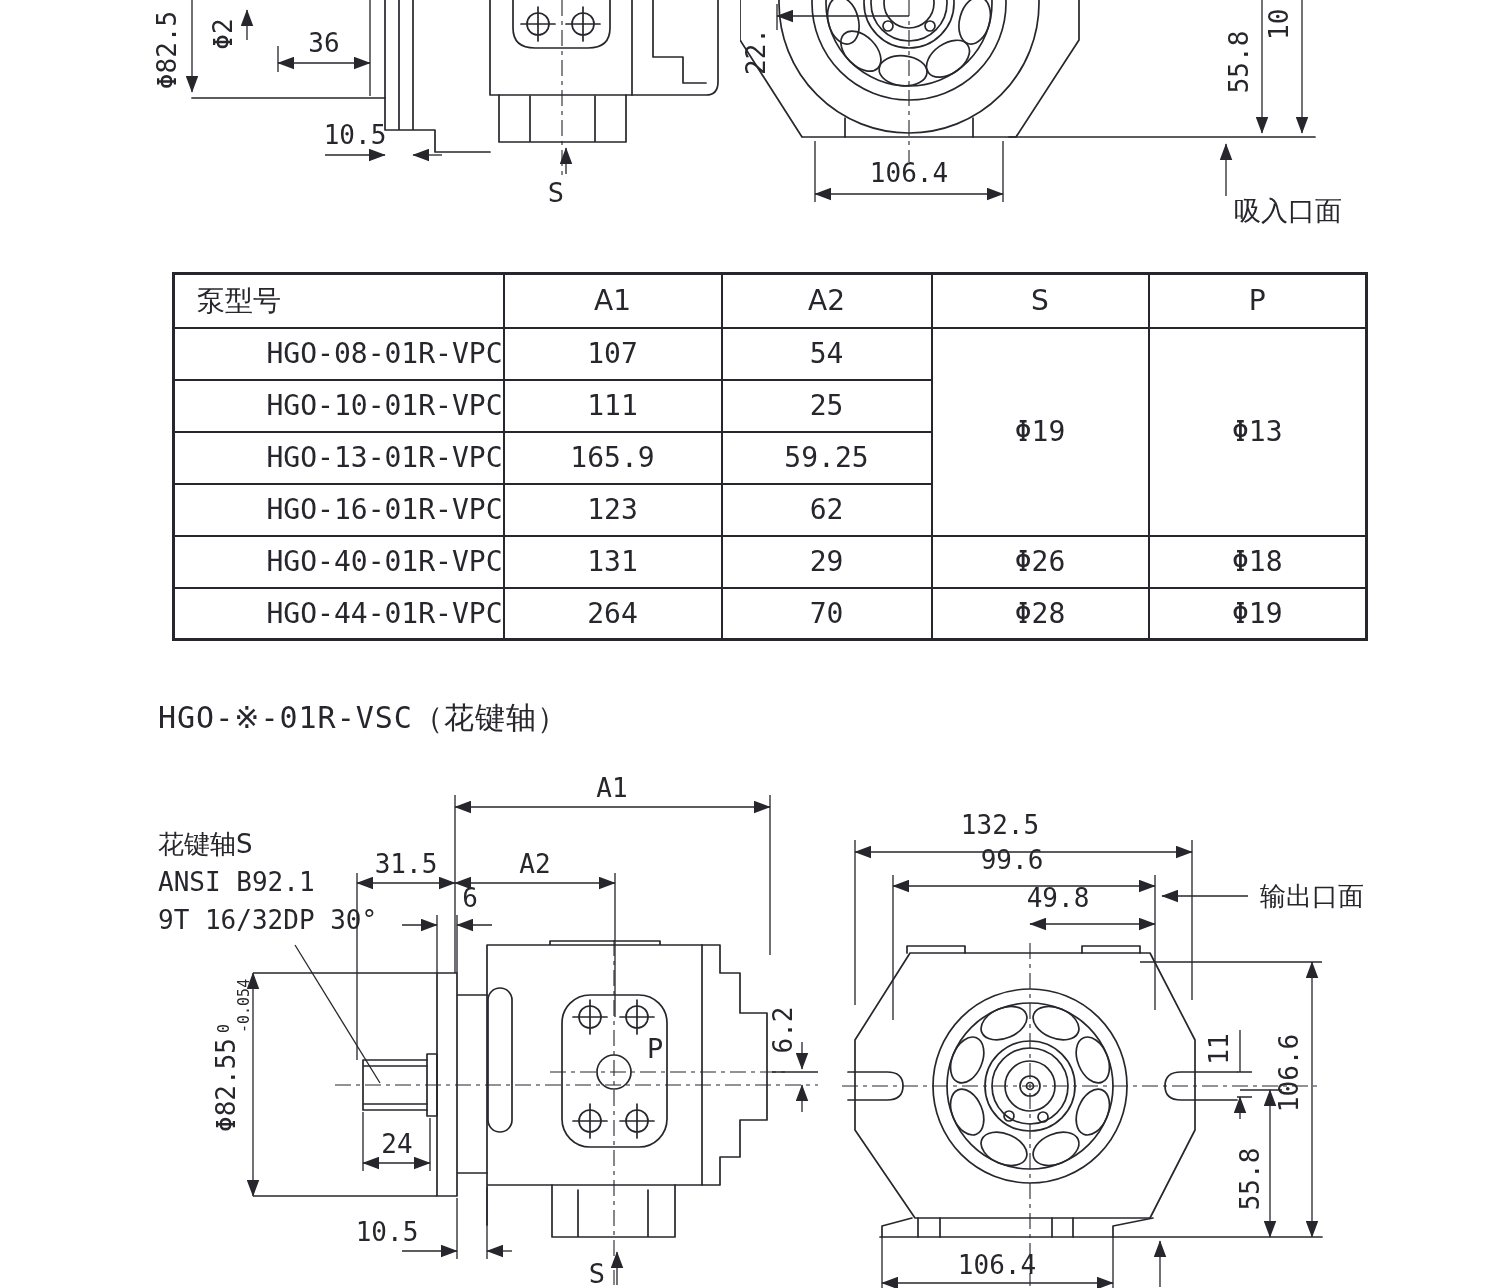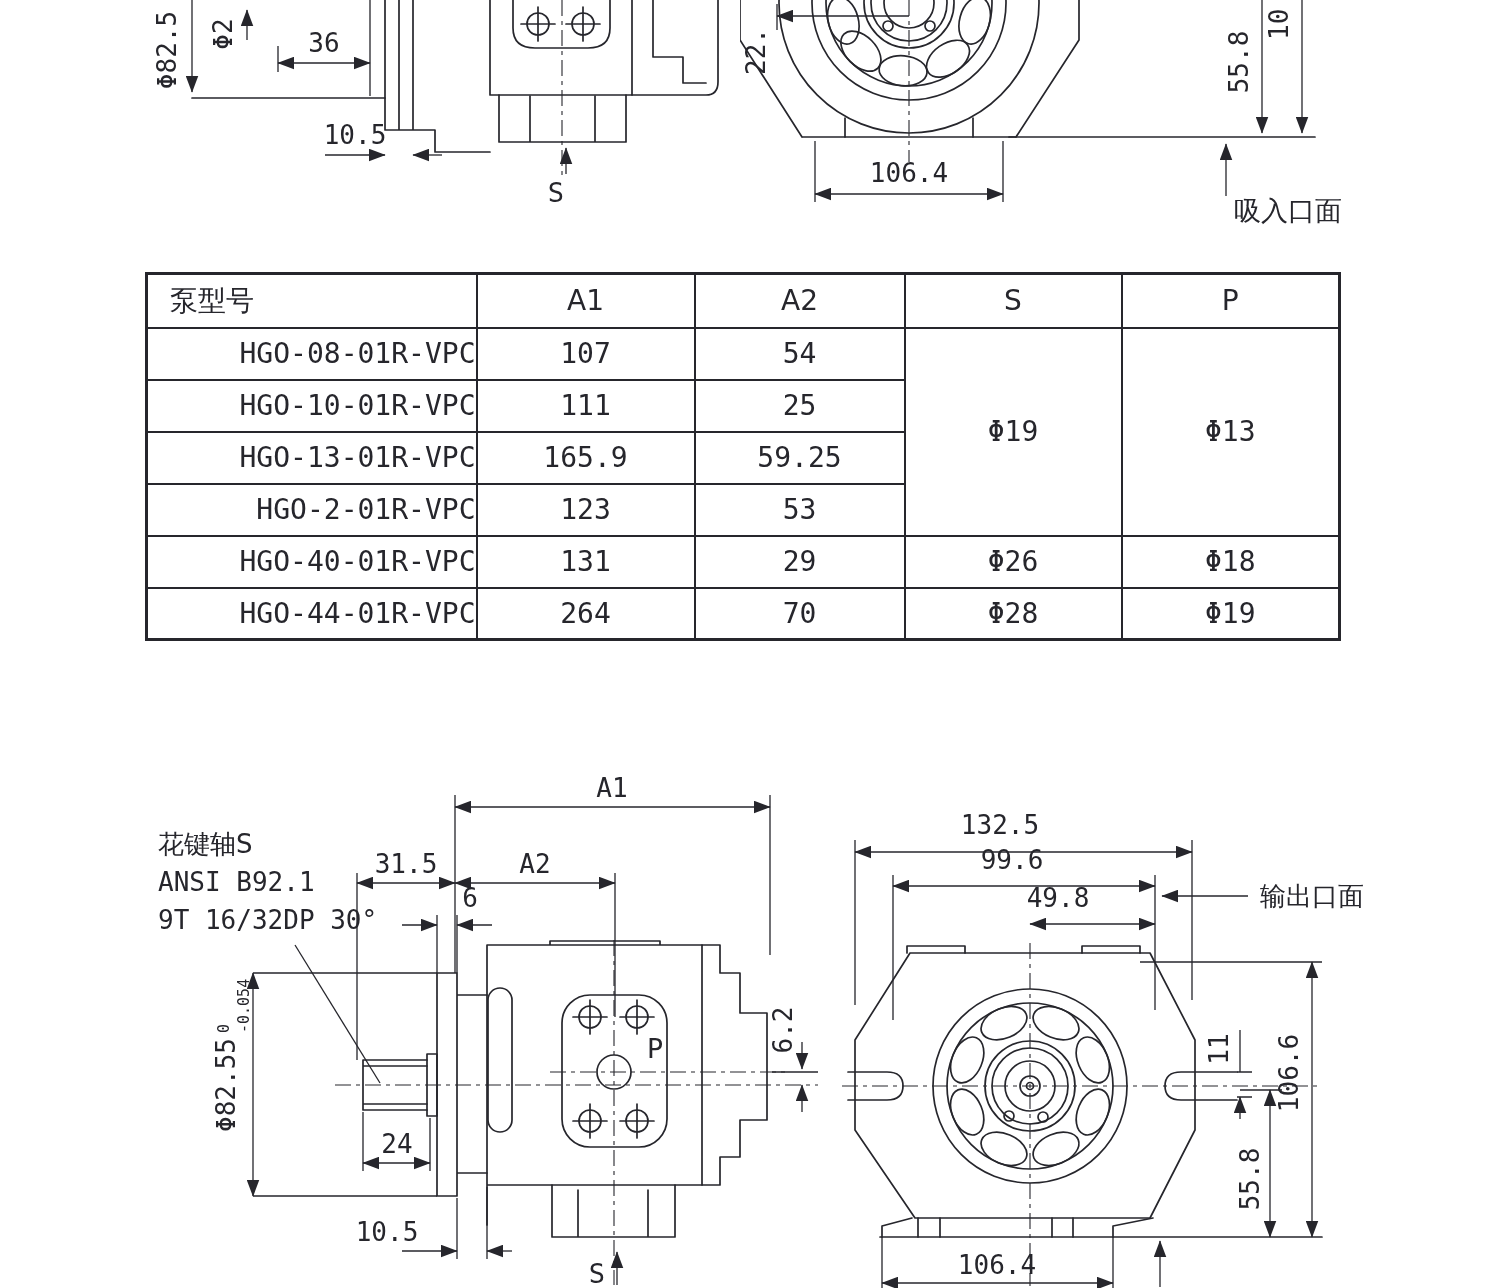--- a/index.html
+++ b/index.html
@@ -7,21 +7,21 @@
         font-family:"DejaVu Sans",sans-serif;color:#26262c;}
   .page svg{position:absolute;overflow:hidden;}
   svg text{fill:#26262c;font-family:"DejaVu Sans Mono","DejaVu Sans",monospace;}
   .t26{font-size:26px;} .t27{font-size:27px;} .t15{font-size:15px;}
   .cjk{font-family:"DejaVu Sans",sans-serif;}
   .ln{stroke:#26262c;stroke-width:1.7;fill:none;stroke-linecap:round;stroke-linejoin:round;}
   .dl{stroke:#26262c;stroke-width:1.3;fill:none;}
   .cl{stroke:#26262c;stroke-width:1.1;fill:none;stroke-dasharray:16 5 4 5;}
   .svgA{left:150px;top:0;} .svgB{left:740px;top:0;}
   .svgC{left:150px;top:755px;} .svgD{left:840px;top:755px;}
-  .tbl{position:absolute;left:145px;top:272px;border-collapse:collapse;table-layout:fixed;}
+  .tbl{position:absolute;left:172px;top:272px;border-collapse:collapse;table-layout:fixed;}
   .tbl td,.tbl th{border:2px solid #26262c;font-weight:400;font-size:28px;
         font-family:"DejaVu Sans Mono","DejaVu Sans",monospace;text-align:center;padding:0;}
   .tbl{border:3px solid #26262c;}
   .tbl th{font-family:"DejaVu Sans",sans-serif;}
   .tbl .model{text-align:right;padding-left:22px;}
   .tbl tr{height:52px;} .tbl tr.hd{height:54px;}
   .tbl th.model{text-align:left;padding-left:22px;}
   .heading{position:absolute;left:158px;top:698px;font-size:30px;letter-spacing:1px;
         font-family:"DejaVu Sans Mono","DejaVu Sans",monospace;}
 </style>
@@ -130,41 +130,42 @@
       <td class="model">HGO-10-01R-VPC</td>
       <td>111</td>
       <td>25</td>
     </tr>
     <tr>
       <td class="model">HGO-13-01R-VPC</td>
       <td>165.9</td>
       <td>59.25</td>
     </tr>
     <tr>
-      <td class="model">HGO-2-01R-VPC</td>
+      <td class="model">HGO-16-01R-VPC</td>
       <td>123</td>
-      <td>53</td>
+      <td>62</td>
     </tr>
     <tr>
       <td class="model">HGO-40-01R-VPC</td>
       <td>131</td>
       <td>29</td>
       <td>Φ26</td>
       <td>Φ18</td>
     </tr>
     <tr>
       <td class="model">HGO-44-01R-VPC</td>
       <td>264</td>
       <td>70</td>
       <td>Φ28</td>
       <td>Φ19</td>
     </tr>
   </tbody>
     </table>
 
+  <div class="heading">HGO-※-01R-VSC（花键轴）</div>
 
   <svg class="svgC" width="710" height="533" viewBox="0 0 710 533">
     <g class="ln">
       <path d="M213,305 H277 M213,355 H277 M213,305 V355 M213,311 H277 M213,349 H277"></path>
       <path d="M277,299 H287 M277,361 H287 M277,299 V361 M287,299 V361"></path>
       <path d="M287,218 V441 M307,218 V441 M287,218 H307 M287,441 H307 M307,240 H337 M307,418 H337"></path>
       <rect x="338" y="233" width="24" height="144" rx="12"></rect>
       <path d="M337,190 V470 M337,190 H552 M337,430 H552 M400,186 H510 M400,186 V190 M510,186 V190"></path>
       <rect x="412" y="240" width="105" height="152" rx="28"></rect>
       <circle cx="440" cy="262" r="11"></circle>

